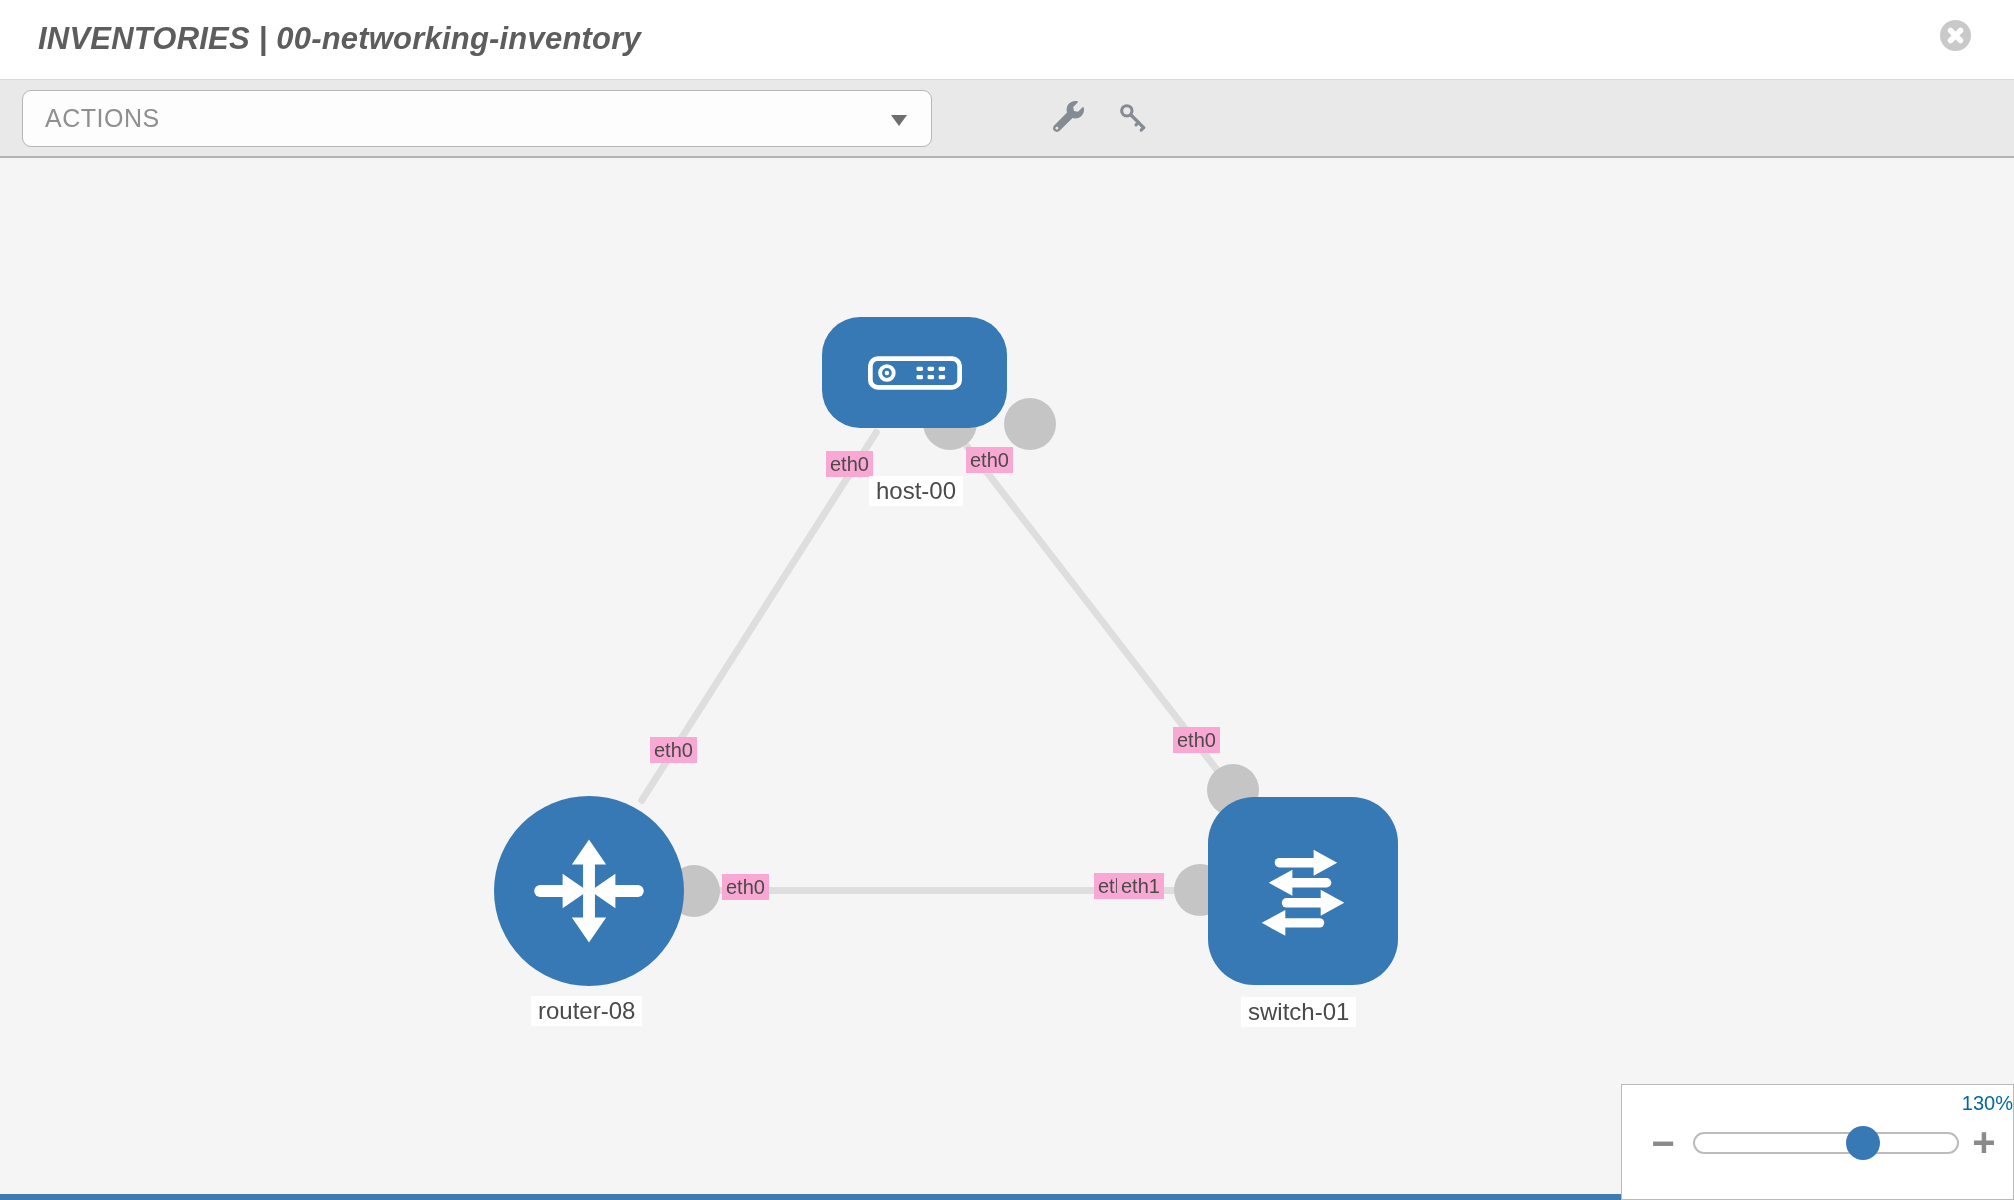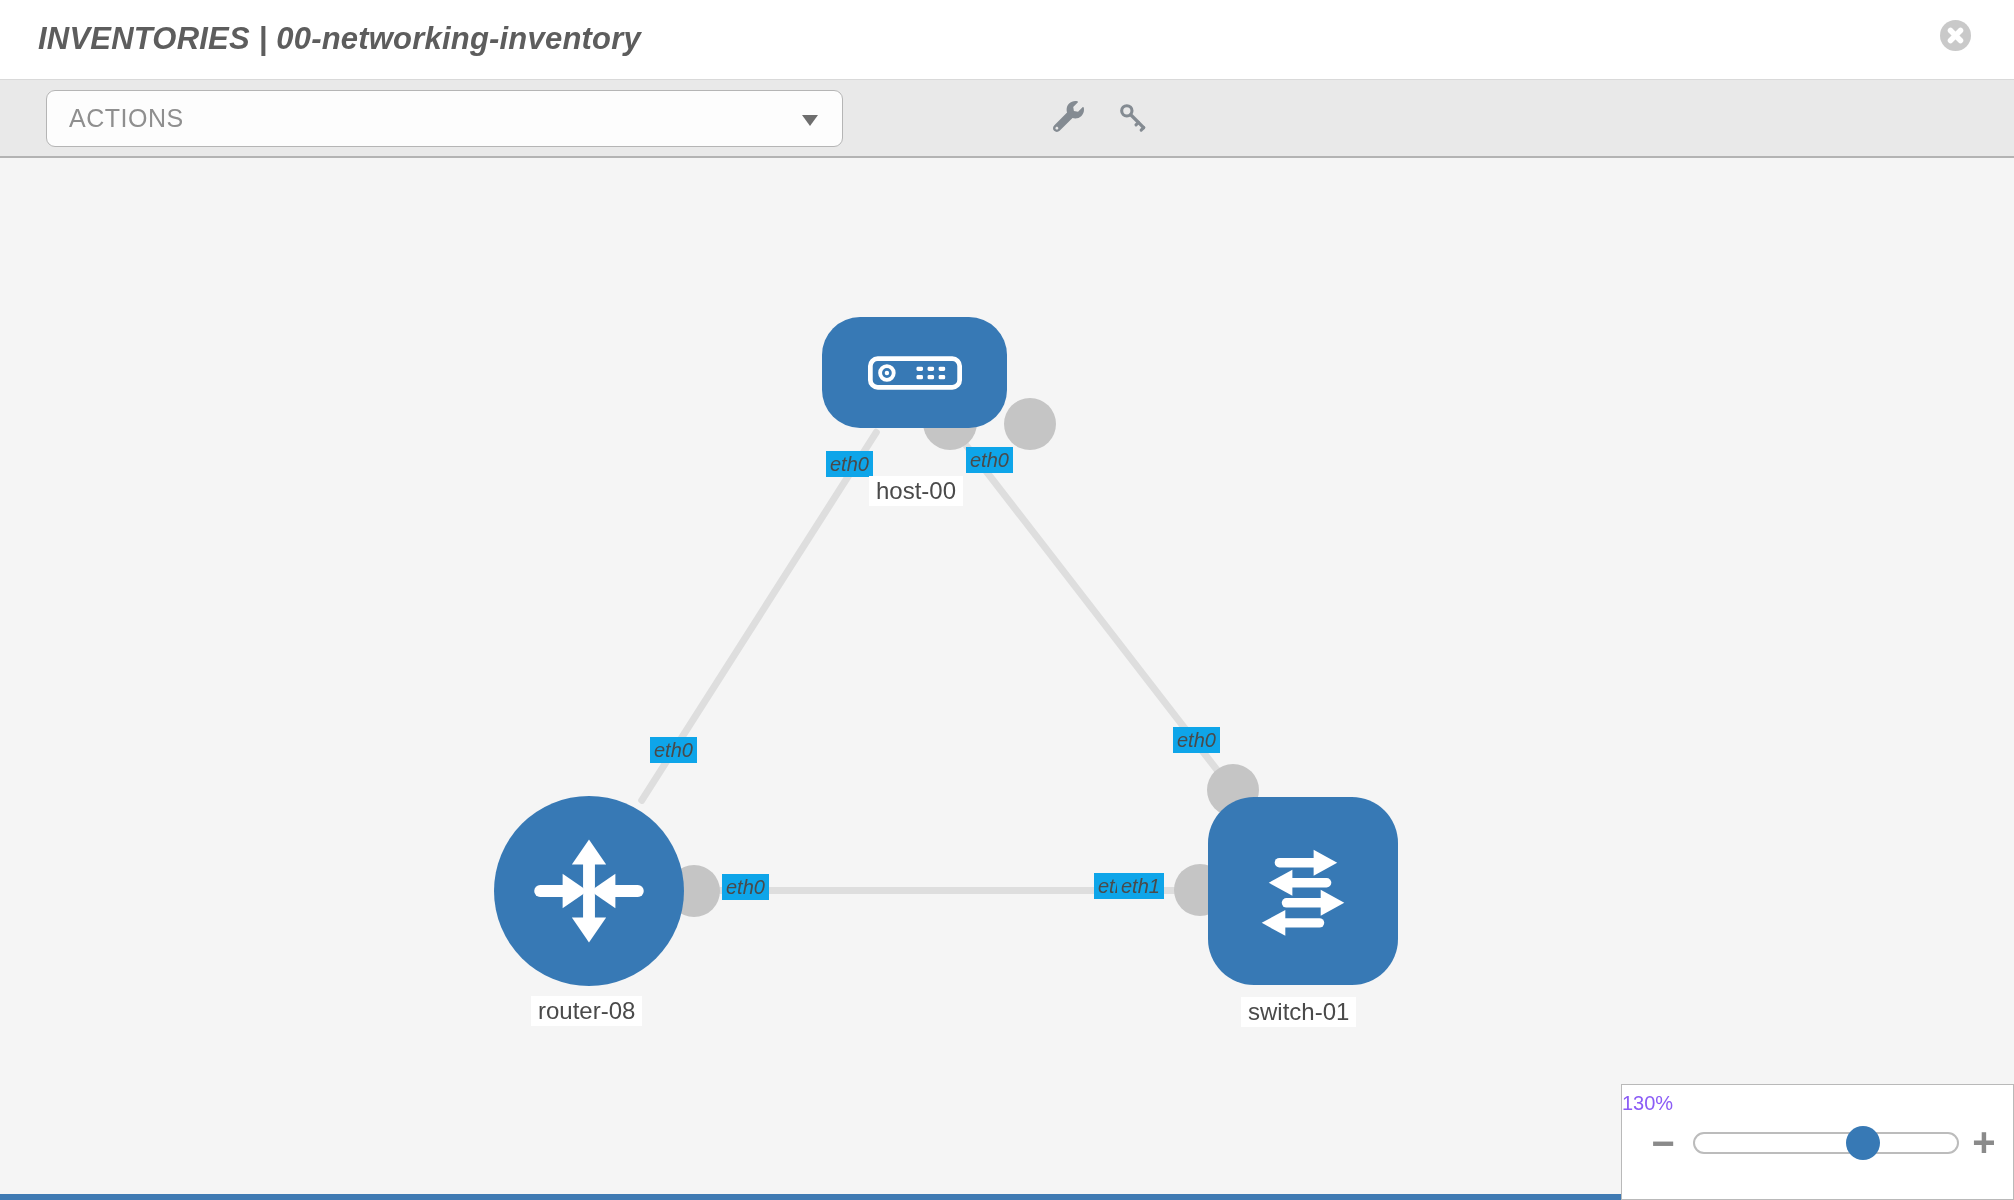--- a/index.html
+++ b/index.html
@@ -10,45 +10,45 @@
   }
   
   .header{position:absolute;left:0;top:0;width:2014px;height:79px;background:#ffffff;border-bottom:1px solid #d9d9d9;font-style:italic;}
   .title{position:absolute;left:38px;top:21px;font-size:31px;font-weight:bold;color:#5d5d5d;letter-spacing:0.2px;}
   .closebtn{position:absolute;left:1940px;top:20px;width:31px;height:31px;border:none;padding:0;background:#c9c9c9;border-radius:50%;cursor:pointer;display:flex;align-items:center;justify-content:center;}
   
   .toolbar{position:absolute;left:0;top:80px;width:2014px;height:76px;background:#e9e9e9;border-bottom:2px solid #b3b3b3;}
   .selectbox{position:absolute;top:10px;height:57px;background:#fdfdfd;border:1px solid #b5b5b5;border-radius:9px;box-sizing:border-box;}
   .selectbox .sel-label{position:absolute;left:22px;top:13px;font-size:25px;color:#8f8f8f;letter-spacing:0.5px;}
   .caret{position:absolute;right:24px;top:24px;width:0;height:0;border-left:8px solid transparent;border-right:8px solid transparent;border-top:11px solid #6e6e6e;}
-  .actionsbox{left:46px;width:797px;}
+  .actionsbox{left:22px;width:910px;}
   .searchbox{left:1183px;width:794px;}
   .searchbox input{position:absolute;left:22px;top:11px;width:680px;border:none;outline:none;background:transparent;font-size:25px;color:#555;font-family:inherit;letter-spacing:0.5px;}
   .searchbox input::placeholder{color:#8f8f8f;opacity:1;}
   .toolbtn{position:absolute;top:14px;width:44px;height:44px;border:none;background:transparent;padding:0;cursor:pointer;display:flex;align-items:center;justify-content:center;}
   .toolbtn.wrench{left:1046px;}
   .toolbtn.key{left:1110px;}
   
   .canvas{position:absolute;left:0;top:158px;width:2014px;height:1042px;background:#f5f5f5;}
   .canvas *{position:absolute;}
   .link{height:7px;background:#dedede;border-radius:3px;transform-origin:0 50%;}
   .endpoint{background:#c5c5c5;border-radius:50%;}
   .node{background:#3779b5;display:flex;align-items:center;justify-content:center;}
   .node svg{position:static;}
   .nodelabel{background:#ffffff;color:#4a4a4a;font-size:24px;line-height:28px;padding:1px 7px;white-space:nowrap;z-index:6;}
-  .ifchip{background:#0ea5e9;color:#4a4a4a;font-size:20px;line-height:24px;padding:1px 4px;white-space:nowrap;z-index:5;font-style:italic;}
+  .ifchip{background:#f9a8d4;color:#4a4a4a;font-size:20px;line-height:24px;padding:1px 4px;white-space:nowrap;z-index:5;}
   
   .node.host{left:822px;top:159px;width:185px;height:111px;border-radius:38px;z-index:3;}
   .node.router{left:494px;top:638px;width:190px;height:190px;border-radius:50%;z-index:3;}
   .node.switch{left:1208px;top:639px;width:190px;height:188px;border-radius:46px;z-index:3;}
   .endpoint{z-index:2;}
   .link{z-index:1;}
   
   .zoompanel{position:absolute;left:1621px;top:1084px;width:393px;height:116px;background:#ffffff;border:1px solid #b9b9b9;box-sizing:border-box;}
-  .zoomlevel{position:absolute;left:0;top:7px;width:100%;text-align:left;font-size:20px;color:#8b5cf6;}
+  .zoomlevel{position:absolute;left:0;top:7px;width:100%;text-align:right;font-size:20px;color:#0369a1;}
   .zoombtn{position:absolute;border:none;background:transparent;padding:0;cursor:pointer;display:flex;align-items:center;justify-content:center;}
   .zoomout{left:24px;top:41px;width:34px;height:34px;}
   .zoomin{left:344px;top:39px;width:36px;height:36px;}
   .zoombtn span{font-size:40px;font-weight:bold;color:#8a8a8a;line-height:30px;}
   .slidertrack{position:absolute;left:71px;top:47px;width:266px;height:22px;background:#fff;border:2px solid #bcbcbc;border-radius:12px;box-sizing:border-box;cursor:pointer;}
   .sliderknob{position:absolute;left:151px;top:-8px;width:34px;height:34px;background:#3779b5;border-radius:50%;cursor:grab;}
   .bottomedge{position:absolute;left:0;top:1194px;width:1621px;height:6px;background:#3f7ab3;}
 </style>
 </head>
 <body>

